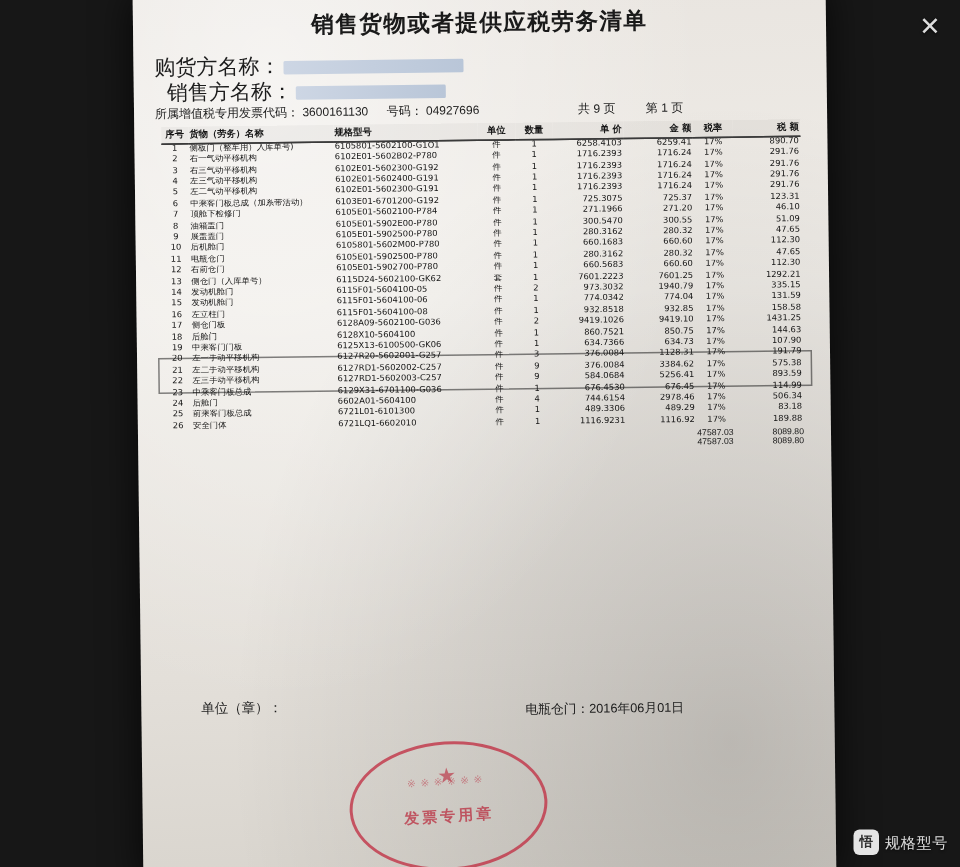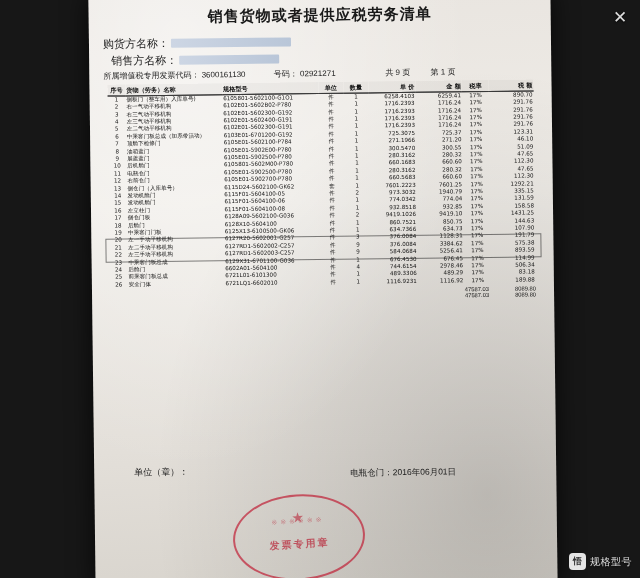--- a/index.html
+++ b/index.html
@@ -26,21 +26,21 @@
   }
   .sheet{position:absolute;left:0;top:0;width:462px;height:592px;}
 
   .doc-title{
     position:absolute;left:0;top:12px;width:462px;text-align:center;
     font-size:15px;font-weight:bold;color:#1a1a1a;letter-spacing:1px;
     font-family:"DejaVu Sans","Liberation Sans",sans-serif;
   }
 
   .hdr{position:absolute;font-size:8px;color:#1c1c1c;white-space:nowrap;}
-  .hdr-label{font-size:11px;text-align:right;}
+  .hdr-label{font-size:14px;text-align:right;}
   .redact{
     display:inline-block;height:9px;vertical-align:-1px;
     background:linear-gradient(90deg,#cdd6e4,#b9c6d8);
     border-radius:1px;
   }
 
   
   .tbl{position:absolute;left:18px;top:88px;width:426px;border-collapse:collapse;}
   .tbl td,.tbl th{
     font-size:5.6px;line-height:7.2px;color:#141414;padding:0 1px;
@@ -128,22 +128,22 @@
       </div>
 
       <div class="hdr" style="left:22px;top:57px;">
         <span class="hdr-label">销售方名称：</span>
         <span class="redact" style="width:100px;"></span>
       </div>
 
       <div class="hdr" style="left:14px;top:74px;">
         <span>所属增值税专用发票代码：</span>
         <span>3600161130</span>
-        <span style="margin-left:26px;">号码：</span>
-        <span>02921271</span>
+        <span style="margin-left:10px;">号码：</span>
+        <span>04927696</span>
       </div>
 
       <div class="hdr" style="left:296px;top:74px;">
         <span>共</span>
         <span>9</span>
         <span>页</span>
         <span style="margin-left:18px;">第</span>
         <span>1</span>
         <span>页</span>
       </div>

